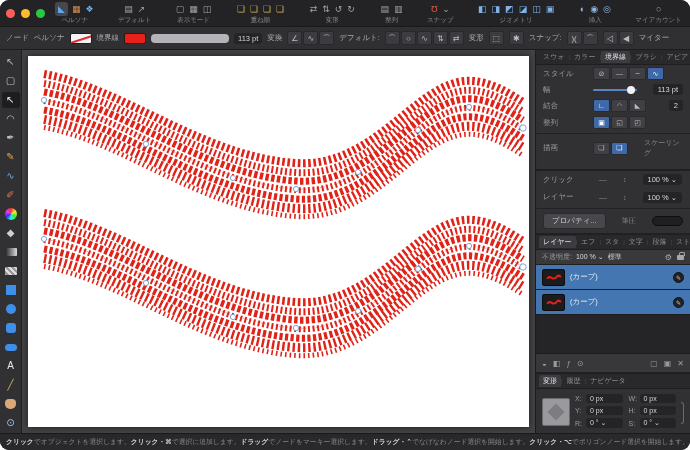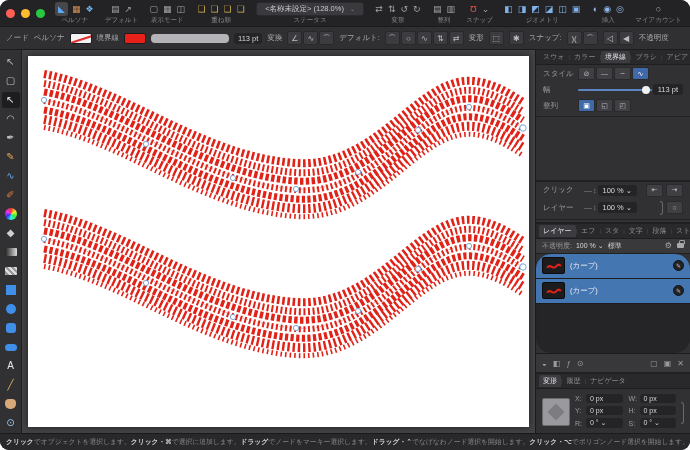--- a/index.html
+++ b/index.html
@@ -57,39 +57,39 @@
   .page svg{display:block;width:100%;height:100%;}
   
   .rightpanel{width:155px;background:#313134;border-left:1px solid #1c1c1e;display:flex;
               flex-direction:column;flex:0 0 155px;font-size:8px;color:#c4c4c8;}
   .ptabs{height:15px;background:#29292b;display:flex;align-items:center;gap:0;
          border-bottom:1px solid #1e1e20;padding:0 3px;overflow:hidden;white-space:nowrap;}
   .ptab{padding:1px 4px;font-size:7px;color:#8f8f93;border-radius:2px 2px 0 0;}
   .ptab.active{background:#3c3c40;color:#e4e4e8;}
   .ptab-sep{color:#4a4a4e;font-size:6px;}
   .panel{border-bottom:2px solid #202022;}
-  .prow{display:flex;align-items:center;gap:1px;padding:2px 7px;}
+  .prow{display:flex;align-items:center;gap:16px;padding:2px 7px;}
   .plab{width:34px;font-size:7.5px;color:#9a9a9e;flex:0 0 auto;}
   .plab.wide{width:40px;}
   .pbtn{width:17px;height:13px;background:#404044;border:1px solid #2a2a2c;border-radius:2px;
         display:flex;align-items:center;justify-content:center;font-size:7px;color:#b8b8bc;}
   .pbtn.sel{background:#3f69a8;color:#fff;}
   .pgroup{display:flex;gap:1px;}
   .pfield{background:#242427;border-radius:3px;padding:1px 5px;font-size:7.5px;color:#d8d8dc;white-space:nowrap;}
   .pright{margin-left:auto;display:flex;align-items:center;gap:3px;}
   .wslider{flex:1;height:2px;background:#5b84c2;border-radius:1px;position:relative;}
   .wdot{position:absolute;right:2px;top:-3px;width:8px;height:8px;border-radius:50%;background:#f2f2f4;}
   .pdivider{height:1px;background:#222224;margin:2px 0;}
   .props-btn{background:#48484c;border:1px solid #2a2a2c;border-radius:3px;color:#d0d0d4;
              font-size:7.5px;padding:2px 8px;}
   .pressure-bar{flex:1;height:10px;background:#1f1f21;border:1px solid #0e0e10;border-radius:5px;}
   
   .layers-panel{display:flex;flex-direction:column;height:167px;}
   .oprow{display:flex;align-items:center;gap:4px;padding:2px 6px;background:#39393c;border-bottom:1px solid #202022;}
-  .layer-list{flex:1;background:#252527;overflow:hidden;border-radius:15px;}
+  .layer-list{flex:1;background:#252527;overflow:hidden;}
   .layer-row{height:25px;display:flex;align-items:center;gap:5px;padding:0 6px;background:#4476b2;
              border-bottom:1px solid #1d1d1f;}
   .layer-thumb{width:23px;height:17px;background:#1c1c1e;border:1px solid #0c0c0e;border-radius:2px;
                display:flex;align-items:center;justify-content:center;}
   .layer-name{font-size:7.5px;color:#f0f0f4;flex:1;}
   .layer-badge{width:11px;height:11px;border-radius:50%;background:#232325;border:1px solid #121214;
                display:flex;align-items:center;justify-content:center;font-size:6px;color:#b8b8bc;}
   .layers-footer{height:19px;background:#38383b;border-top:1px solid #1c1c1e;display:flex;
                  align-items:center;padding:0 6px;gap:6px;}
   .lfi{font-size:8px;color:#9a9a9e;}
@@ -154,26 +154,20 @@
           <div class="tb-icons">
             <span class="tbi" style="color: rgb(217, 180, 85);">❏</span>
             <span class="tbi" style="color: rgb(217, 180, 85);">❏</span>
             <span class="tbi" style="color: rgb(217, 180, 85);">❏</span>
             <span class="tbi" style="color: rgb(217, 180, 85);">❏</span>
           </div>
           <div class="tb-label">重ね順</div>
         </div>
         <div class="tb-group">
           <div class="tb-icons">
-            <div class="title-pill">&lt;名称未設定&gt; (128.0%)<span class="caret">⌄</span></div>
-          </div>
-          <div class="tb-label">ステータス</div>
-        </div>
-        <div class="tb-group">
-          <div class="tb-icons">
             <span class="tbi">⇄</span>
             <span class="tbi">⇅</span>
             <span class="tbi">↺</span>
             <span class="tbi">↻</span>
           </div>
           <div class="tb-label">変形</div>
         </div>
         <div class="tb-group">
           <div class="tb-icons">
             <span class="tbi">▤</span>
@@ -249,21 +243,21 @@
       </span>
     <span class="ctx-label">スナップ:</span>
     <span class="cgroup" id="snap-group">
         <span class="cbtn">)(</span>
         <span class="cbtn">⌒</span>
       </span>
     <span class="cgroup" id="extra-group">
         <span class="cbtn">◁</span>
         <span class="cbtn">◀</span>
       </span>
-    <span class="ctx-label">不透明度</span>
+    <span class="ctx-label">マイター</span>
   </div>
 
   <div class="main">
 
     <div class="toolcol" id="toolcol">
         <div class="tool">
           <span>↖</span>
         </div>
         <div class="tool">
           <span>▢</span>
@@ -391,28 +385,49 @@
             </span>
         </div>
         <div class="prow">
           <span class="plab">幅</span>
           <span class="wslider">
               <span class="wdot"></span>
             </span>
           <span class="pfield">113 pt</span>
         </div>
         <div class="prow">
+          <span class="plab">結合</span>
+          <span class="pgroup">
+            <span class="pbtn sel">∟</span>
+            <span class="pbtn">◠</span>
+            <span class="pbtn">◣</span>
+          </span>
+          <span class="pright">
+              <span class="pfield">2</span>
+            </span>
+        </div>
+        <div class="prow">
           <span class="plab">整列</span>
           <span class="pgroup">
             <span class="pbtn sel">▣</span>
             <span class="pbtn">◱</span>
             <span class="pbtn">◰</span>
           </span>
         </div>
         <div class="pdivider"></div>
+        <div class="prow">
+          <span class="plab">描画</span>
+          <span class="pgroup">
+            <span class="pbtn">❏</span>
+            <span class="pbtn sel">❏</span>
+          </span>
+          <span class="pright">
+              <span style="font-size:7px;color:#8a8a8e;">スケーリング</span>
+            </span>
+        </div>
       </div>
 
       <div class="panel">
         <div class="prow">
           <span class="plab wide">クリック</span>
           <span style="color:#8a8a8e;font-size:8px;">—</span>
           <span style="color:#8a8a8e;font-size:7px;">↕</span>
           <span class="pfield">100 % ⌄</span>
           <span class="pright">
             <span class="pbtn">⇤</span>
@@ -423,20 +438,25 @@
           <span class="plab wide">レイヤー</span>
           <span style="color:#8a8a8e;font-size:8px;">—</span>
           <span style="color:#8a8a8e;font-size:7px;">↕</span>
           <span class="pfield">100 % ⌄</span>
           <span class="pright">
             <span class="brkt" style="height:14px;"></span>
             <span class="pbtn">○</span>
           </span>
         </div>
         <div class="pdivider"></div>
+        <div class="prow" style="padding-bottom:4px;">
+          <span class="props-btn">プロパティ...</span>
+          <span style="font-size:7px;color:#8a8a8e;">筆圧</span>
+          <span class="pressure-bar"></span>
+        </div>
       </div>
 
       <div class="panel layers-panel">
         <div class="ptabs" id="layers-tabs">
             <span class="ptab active">レイヤー</span>
             <span class="ptab-sep">|</span>
             <span class="ptab">エフ</span>
             <span class="ptab-sep">|</span>
             <span class="ptab">スタ</span>
             <span class="ptab-sep">|</span>

